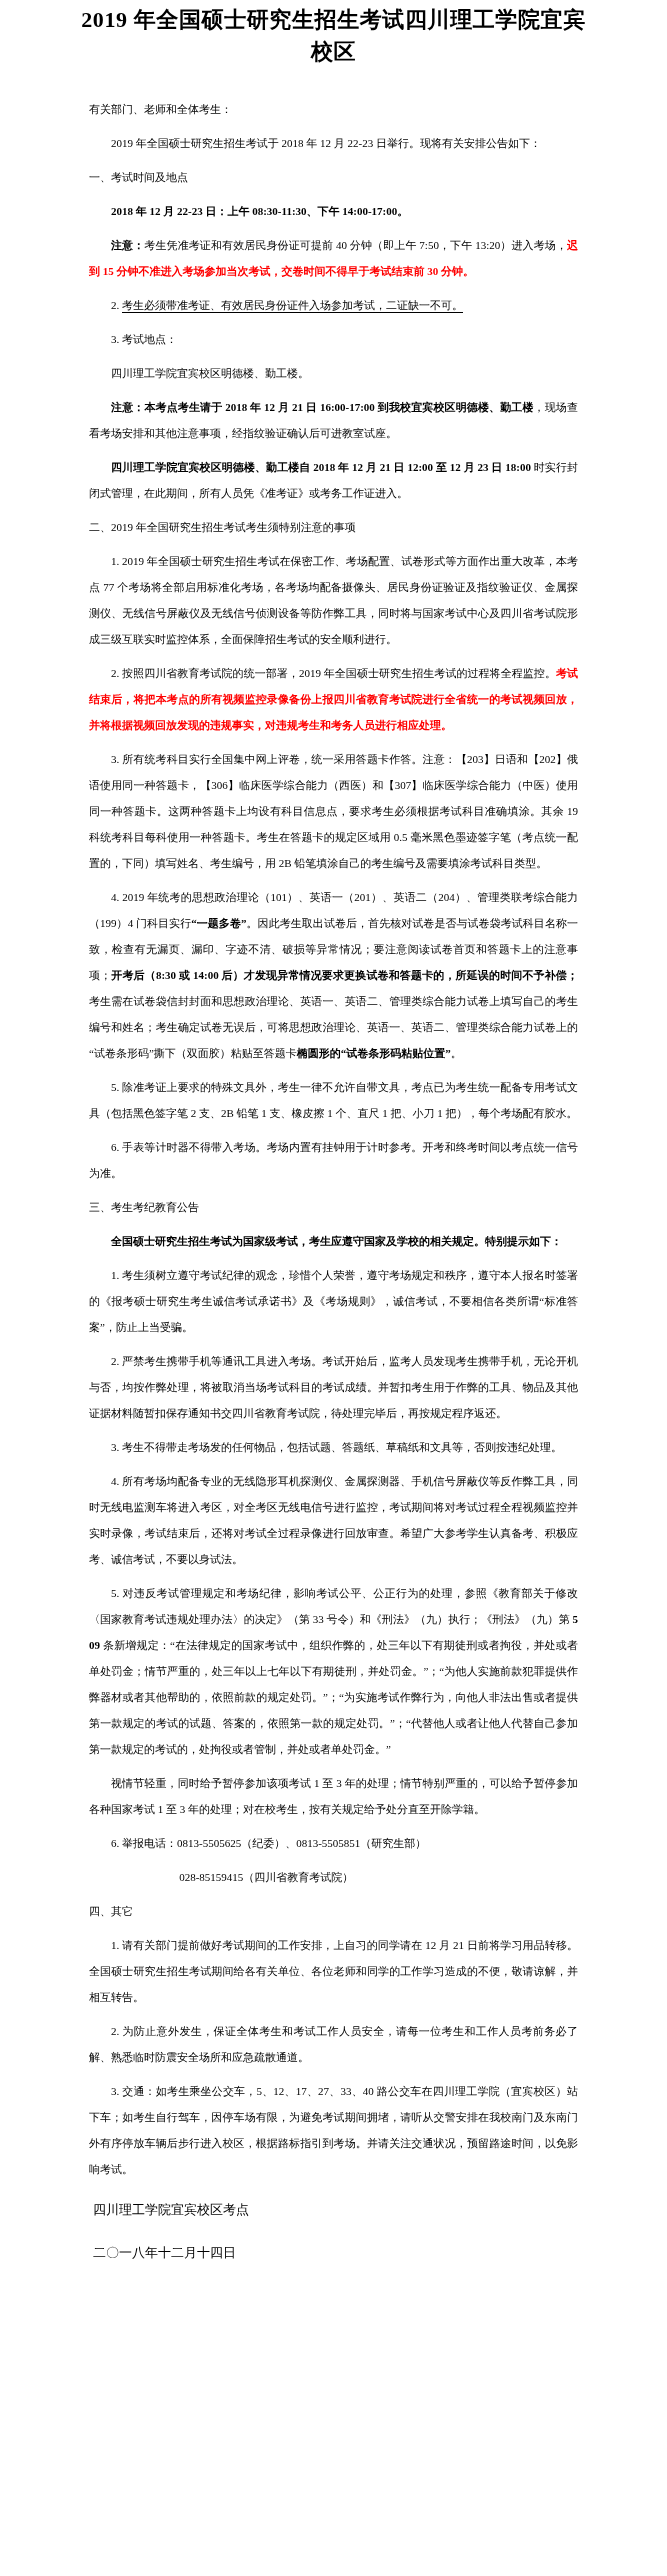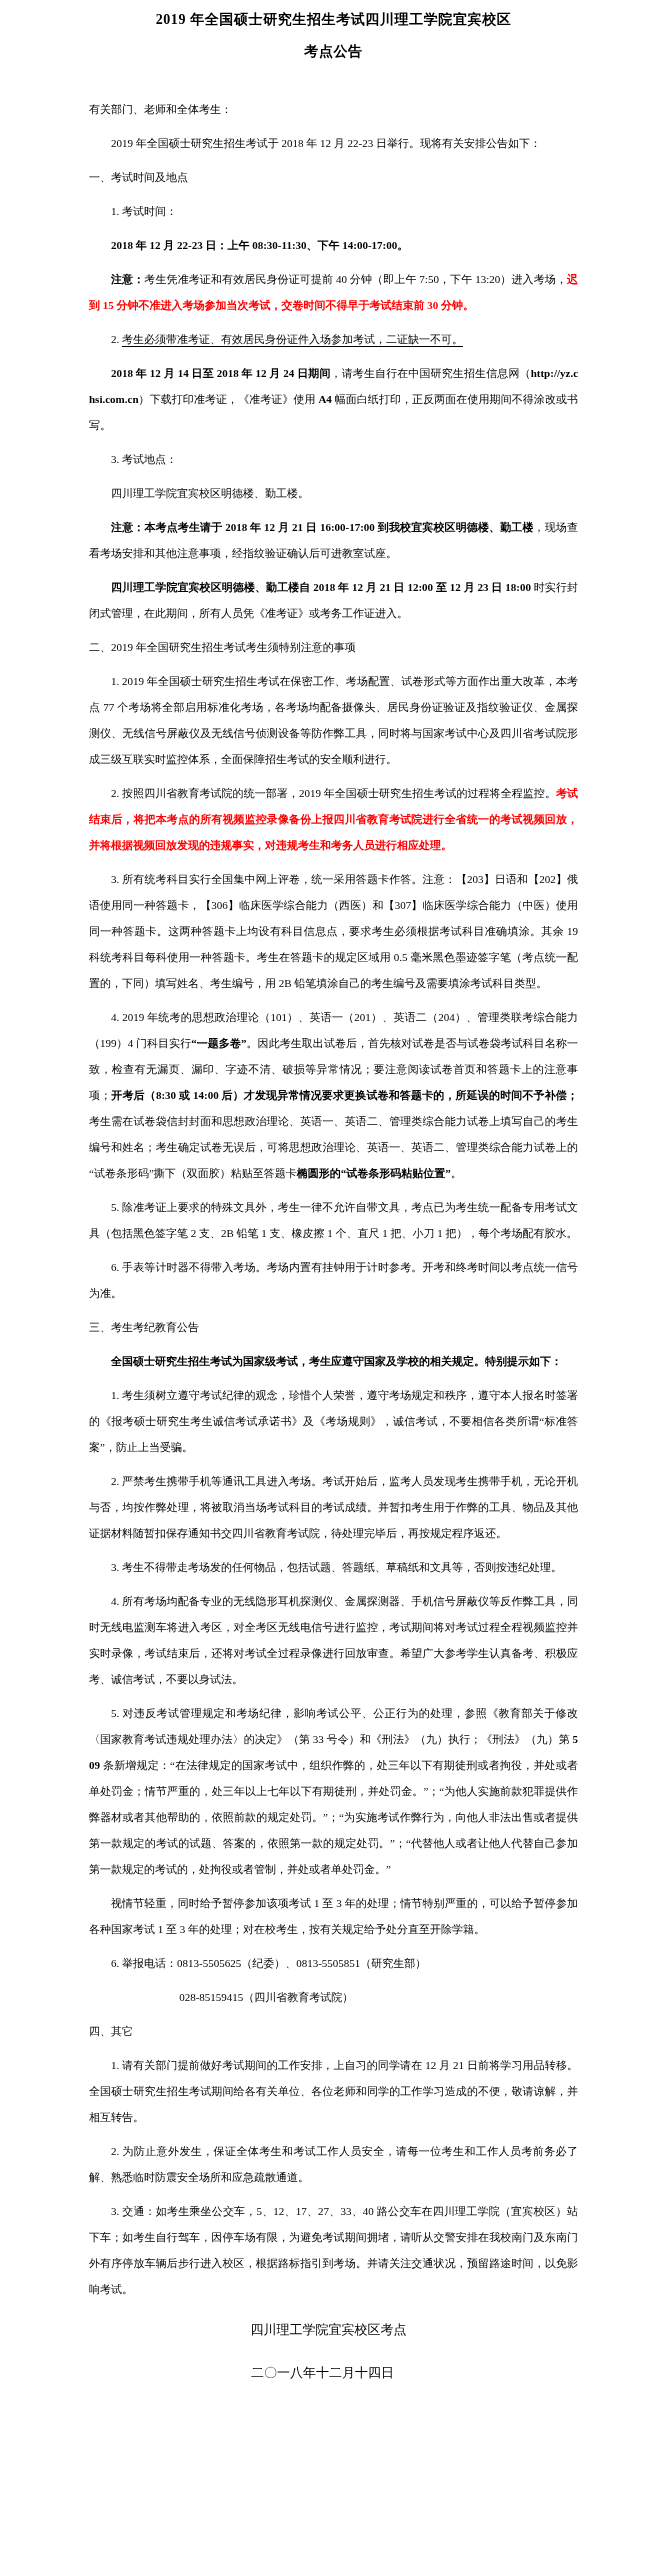--- a/index.html
+++ b/index.html
@@ -5,61 +5,58 @@
   html, body { margin: 0; padding: 0; background: #ffffff; }
   body {
     width: 668px;
     min-height: 2576px;
     color: #000000;
     font-family: "Liberation Serif", "DejaVu Serif", serif;
     box-sizing: border-box;
   }
   .page { padding: 3.9px 82px 26px 81px; }
 
-  .title { text-align: center; font-weight: bold; font-size: 14px; line-height: 32px; margin-bottom: 28.5px; }
+  .title { text-align: center; font-weight: bold; font-size: 22px; line-height: 32px; margin-bottom: 28.5px; }
   .title div { letter-spacing: 0.6px; }
 
   .doc p {
     margin: 8px;
     font-size: 11px;
     line-height: 26px;
     text-align: justify;
     word-break: break-all;
   }
   p.indent { text-indent: 2em; }
   p.heading { font-weight: normal; }
   p.phone-cont { text-indent: 8.2em; }
 
   .b   { font-weight: bold; }
   .red { color: #ff0000; font-weight: bold; }
   .u   { text-decoration: underline; text-underline-offset: 3.2px; }
 
   .sig { margin-top: 10.4px; font-size: 13px; line-height: 31px; }
-  .sig p { margin: 12px; text-align: center; }
+  .sig p { margin: 12px; text-align: left; }
   .sig .sig-unit { margin-right: 22px; }
   .sig .sig-date { margin-right: 34px; }
 </style>
 </head>
 <body>
 
 <div class="page">
   <div class="title">
     <div>2019 年全国硕士研究生招生考试四川理工学院宜宾校区</div>
-    <div>考点公告</div>
   </div>
 
   <div class="doc" id="doc-body">
       <p class=""><span class="">有关部门、老师和全体考生：</span></p>
       <p class="indent"><span class="">2019 年全国硕士研究生招生考试于 2018 年 12 月 22-23 日举行。现将有关安排公告如下：</span></p>
       <p class="heading"><span class="">一、考试时间及地点</span></p>
-      <p class="indent"><span class="">1. 考试时间：</span></p>
       <p class="indent"><span class="b">2018 年 12 月 22-23 日：上午 08:30-11:30、下午 14:00-17:00。</span></p>
       <p class="indent"><span class="b">注意：</span><span class="">考生凭准考证和有效居民身份证可提前 40 分钟（即上午 7:50，下午 13:20）进入考场，</span><span class="red">迟到 15 分钟不准进入考场参加当次考试，交卷时间不得早于考试结束前 30 分钟。</span></p>
       <p class="indent"><span class="">2. </span><span class="u">考生必须带准考证、有效居民身份证件入场参加考试，二证缺一不可。</span></p>
-      <p class="indent"><span class="b">2018 年 12 月 14 日至 2018 年 12 月 24 日期间</span><span class="">，请考生自行在中国研究生招生信息网（</span><span class="b">http://yz.chsi.com.cn</span><span class="">）下载打印准考证，《准考证》使用 </span><span class="b">A4</span><span class=""> 幅面白纸打印，正反两面在使用期间不得涂改或书写。</span></p>
       <p class="indent"><span class="">3. 考试地点：</span></p>
       <p class="indent"><span class="">四川理工学院宜宾校区明德楼、勤工楼。</span></p>
       <p class="indent"><span class="b">注意：本考点考生请于 2018 年 12 月 21 日 16:00-17:00 到我校宜宾校区明德楼、勤工楼</span><span class="">，现场查看考场安排和其他注意事项，经指纹验证确认后可进教室试座。</span></p>
       <p class="indent"><span class="b">四川理工学院宜宾校区明德楼、勤工楼自 2018 年 12 月 21 日 12:00 至 12 月 23 日 18:00</span><span class=""> 时实行封闭式管理，在此期间，所有人员凭《准考证》或考务工作证进入。</span></p>
       <p class="heading"><span class="">二、2019 年全国研究生招生考试考生须特别注意的事项</span></p>
       <p class="indent"><span class="">1. 2019 年全国硕士研究生招生考试在保密工作、考场配置、试卷形式等方面作出重大改革，本考点 77 个考场将全部启用标准化考场，各考场均配备摄像头、居民身份证验证及指纹验证仪、金属探测仪、无线信号屏蔽仪及无线信号侦测设备等防作弊工具，同时将与国家考试中心及四川省考试院形成三级互联实时监控体系，全面保障招生考试的安全顺利进行。</span></p>
       <p class="indent"><span class="">2. 按照四川省教育考试院的统一部署，2019 年全国硕士研究生招生考试的过程将全程监控。</span><span class="red">考试结束后，将把本考点的所有视频监控录像备份上报四川省教育考试院进行全省统一的考试视频回放，并将根据视频回放发现的违规事实，对违规考生和考务人员进行相应处理。</span></p>
       <p class="indent"><span class="">3. 所有统考科目实行全国集中网上评卷，统一采用答题卡作答。注意：【203】日语和【202】俄语使用同一种答题卡，【306】临床医学综合能力（西医）和【307】临床医学综合能力（中医）使用同一种答题卡。这两种答题卡上均设有科目信息点，要求考生必须根据考试科目准确填涂。其余 19 科统考科目每科使用一种答题卡。考生在答题卡的规定区域用 0.5 毫米黑色墨迹签字笔（考点统一配置的，下同）填写姓名、考生编号，用 2B 铅笔填涂自己的考生编号及需要填涂考试科目类型。</span></p>
       <p class="indent"><span class="">4. 2019 年统考的思想政治理论（101）、英语一（201）、英语二（204）、管理类联考综合能力（199）4 门科目实行</span><span class="b">“一题多卷”</span><span class="">。因此考生取出试卷后，首先核对试卷是否与试卷袋考试科目名称一致，检查有无漏页、漏印、字迹不清、破损等异常情况；要注意阅读试卷首页和答题卡上的注意事项；</span><span class="b">开考后（8:30 或 14:00 后）才发现异常情况要求更换试卷和答题卡的，所延误的时间不予补偿；</span><span class="">考生需在试卷袋信封封面和思想政治理论、英语一、英语二、管理类综合能力试卷上填写自己的考生编号和姓名；考生确定试卷无误后，可将思想政治理论、英语一、英语二、管理类综合能力试卷上的“试卷条形码”撕下（双面胶）粘贴至答题卡</span><span class="b">椭圆形的“试卷条形码粘贴位置”</span><span class="">。</span></p>
       <p class="indent"><span class="">5. 除准考证上要求的特殊文具外，考生一律不允许自带文具，考点已为考生统一配备专用考试文具（包括黑色签字笔 2 支、2B 铅笔 1 支、橡皮擦 1 个、直尺 1 把、小刀 1 把），每个考场配有胶水。</span></p>

